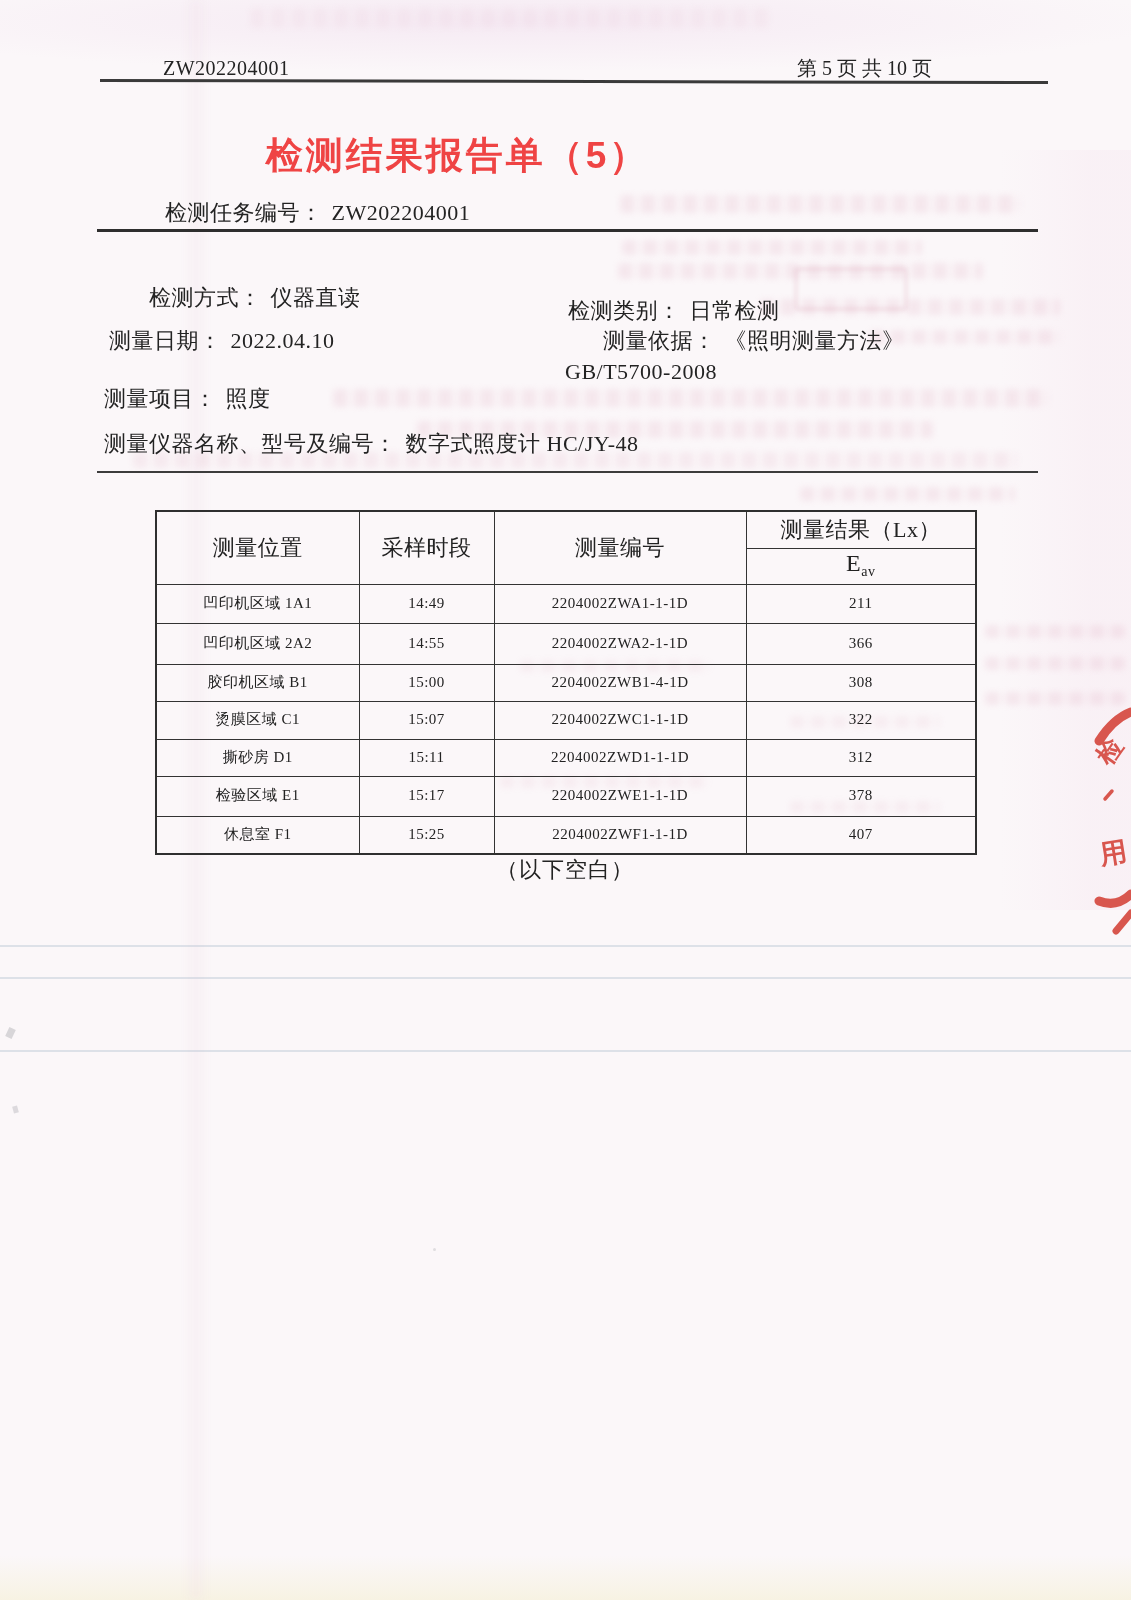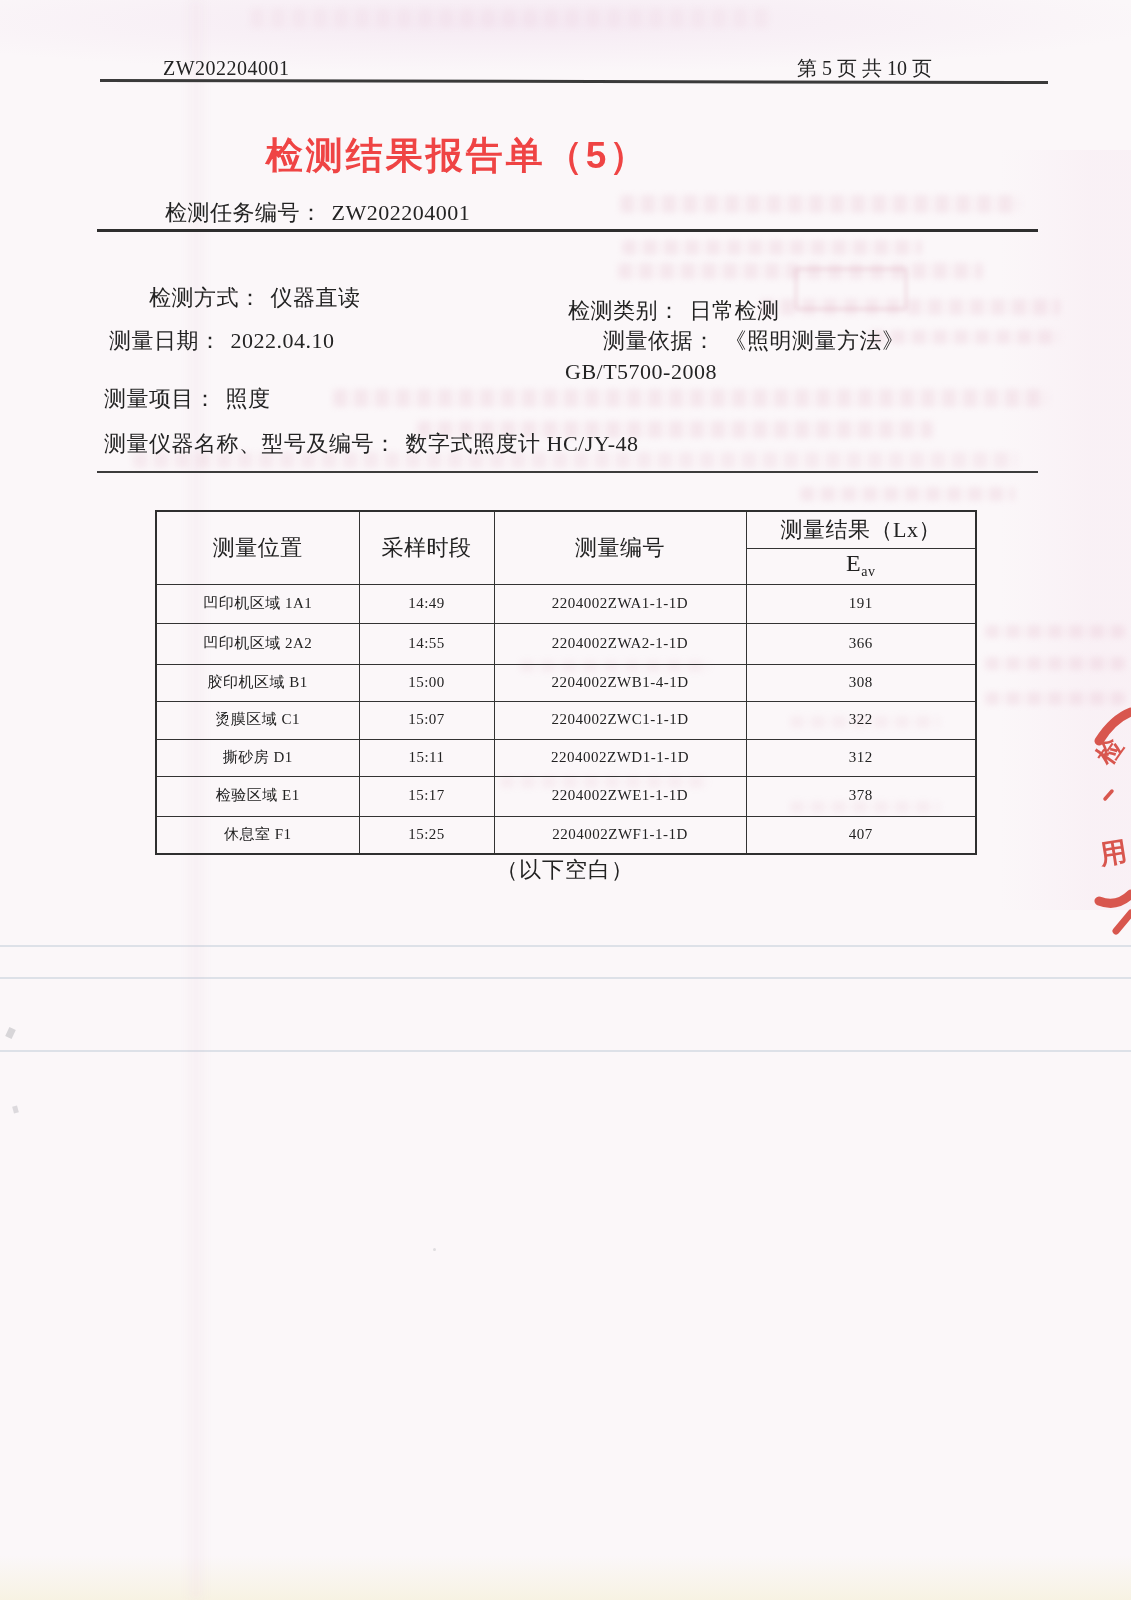--- a/index.html
+++ b/index.html
@@ -148,21 +148,21 @@
       <th rowspan="2">测量编号</th>
       <th>测量结果（Lx）</th>
     </tr>
     <tr style="height:36px">
       <th><span class="eav-base">E</span><sub class="eav-sub">av</sub></th>
     </tr>
     <tr style="height:39px">
       <td>凹印机区域 1A1</td>
       <td>14:49</td>
       <td>2204002ZWA1-1-1D</td>
-      <td>191</td>
+      <td>211</td>
     </tr>
     <tr style="height:41px">
       <td>凹印机区域 2A2</td>
       <td>14:55</td>
       <td>2204002ZWA2-1-1D</td>
       <td>366</td>
     </tr>
     <tr style="height:37px">
       <td>胶印机区域 B1</td>
       <td>15:00</td>

